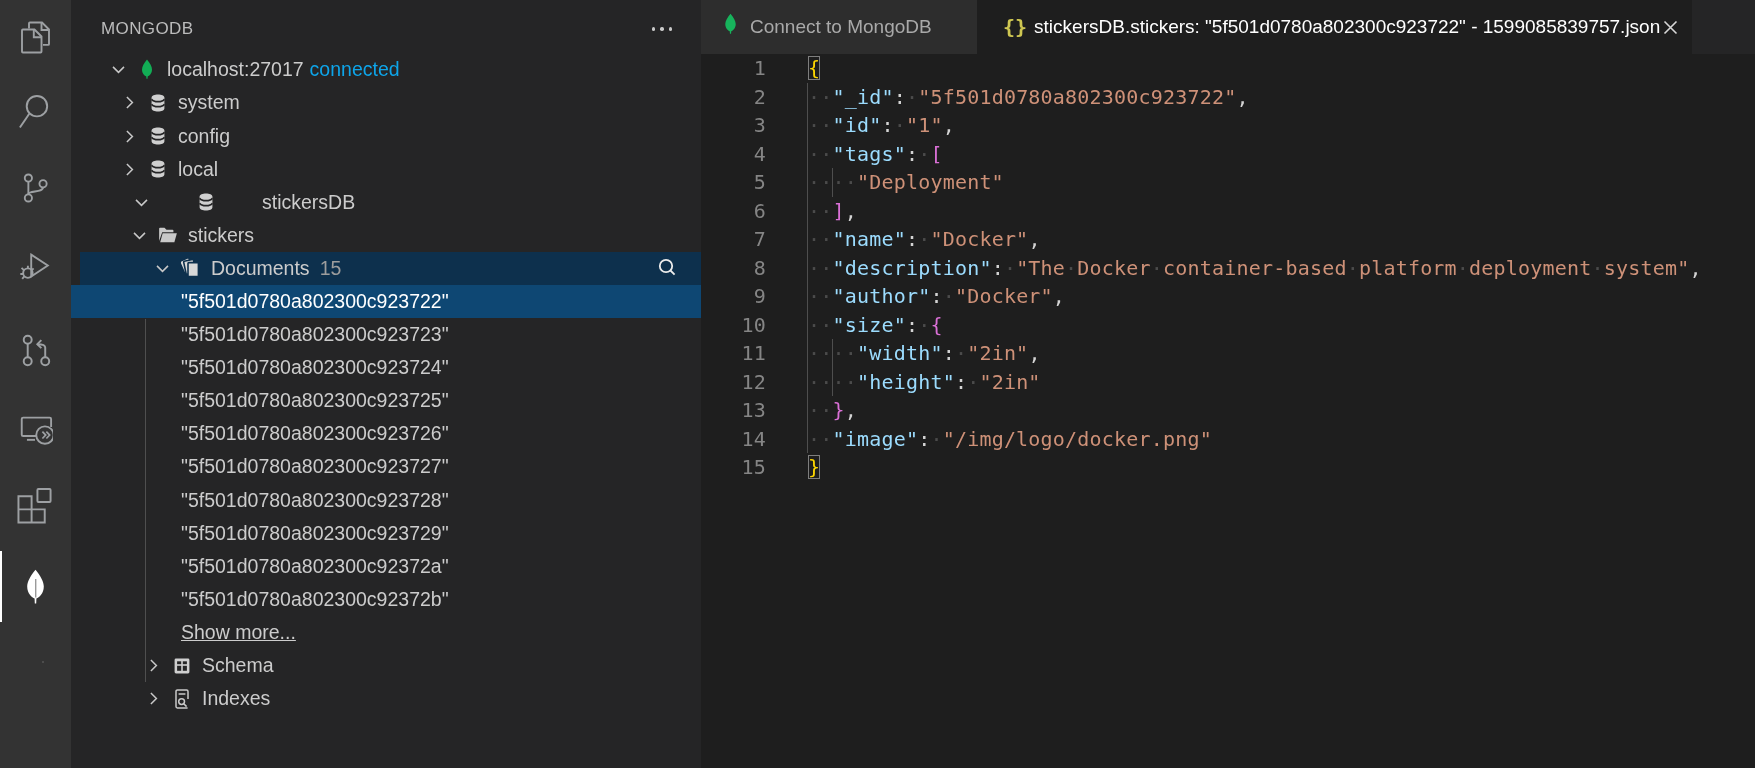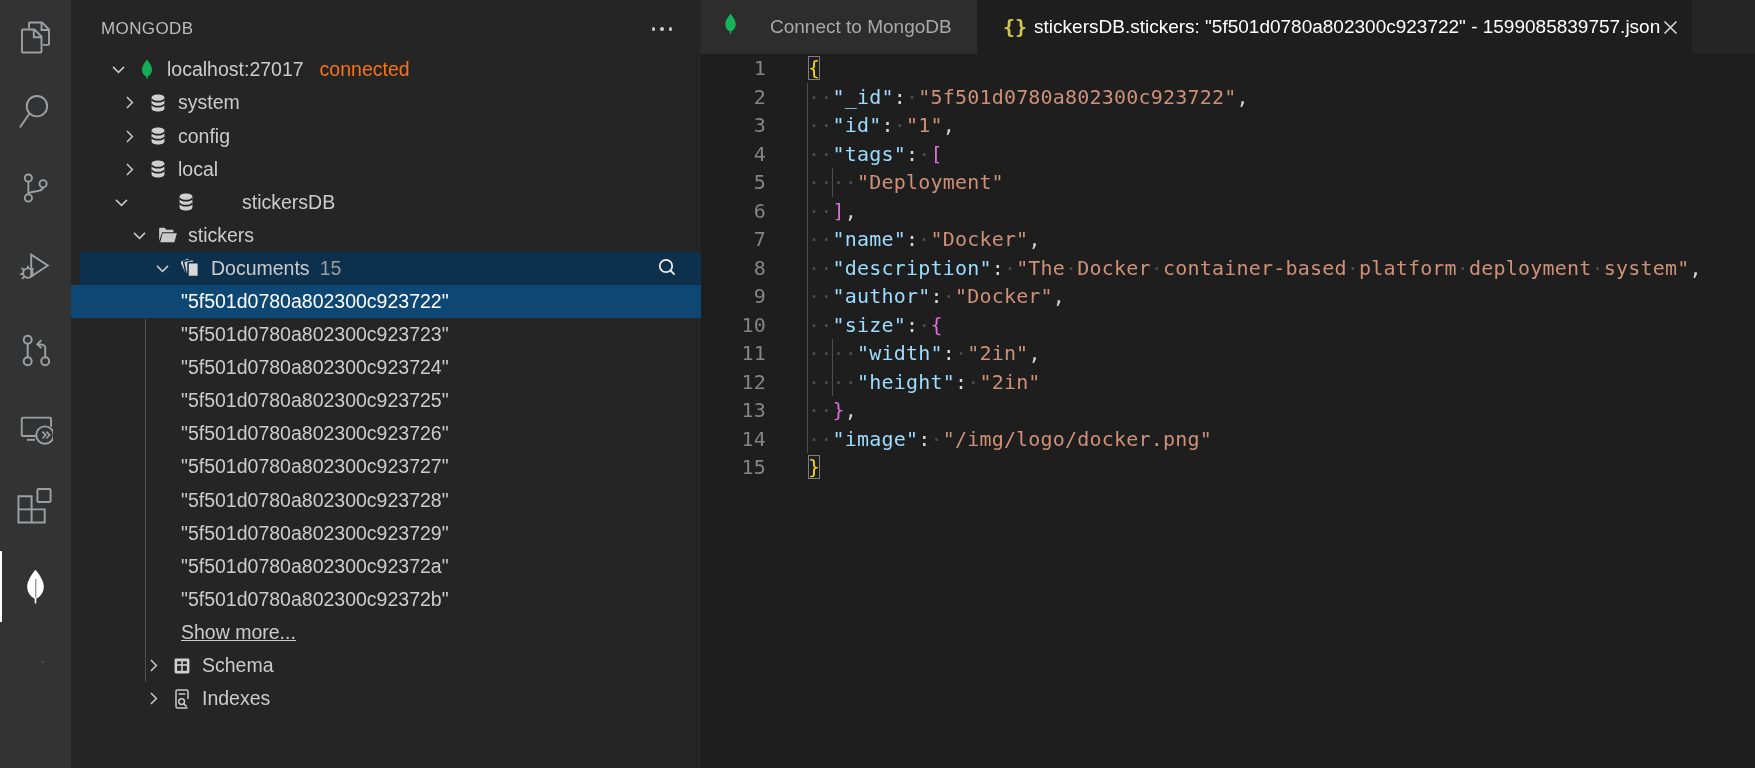--- a/index.html
+++ b/index.html
@@ -21,31 +21,31 @@
   #sidebar-more { position:absolute; left:581px; top:24px; width:28px; height:10px; display:flex; gap:5px; align-items:center; }
   #sidebar-more i { width:3.4px; height:3.4px; border-radius:50%; background:#c9c9c9; display:block; }
   #tree { position:absolute; left:0; top:53.3px; width:630px; }
   .trow { position:relative; height:33.1px; display:flex; align-items:center; font-size:19.5px; color:#cccccc; white-space:nowrap; }
   .trow.sel2 { background:var(--selection-secondary,#0d304d); }
   .trow.sel1 { background:var(--selection-primary,#0e4773); color:#ffffff; }
   .tchev { width:20px; height:20px; flex:none; display:flex; align-items:center; justify-content:center; }
   .ticon { width:20px; height:20px; flex:none; margin-left:9px; display:flex; align-items:center; justify-content:center; }
   .tlabel { margin-left:10px; }
   .tlabel.noicon { margin-left:7px; }
-  .tsuffix { margin-left:16px; color:#f97316; }
+  .tsuffix { margin-left:6px; color:#0ea5e9; }
   .tcount { margin-left:10px; color:#9d9d9d; }
   .taction { position:absolute; right:22px; top:50%; transform:translateY(-50%); width:24px; height:24px;
     display:flex; align-items:center; justify-content:center; }
   #tree-guide { position:absolute; left:74px; top:319px; width:1px; height:363px; background:#4f4f4f; }
 
   
   #editor { position:absolute; left:701px; top:0; width:1054px; height:768px; background:#1e1e1e; }
   #tabbar { position:absolute; left:0; top:0; width:1054px; height:54px; background:#252526; display:flex; }
   .tab { height:54px; display:flex; align-items:center; font-size:19px; flex:none; }
-  #tab-connect { width:276px; background:#2d2d2d; color:#a9a9a9; padding-left:22px;gap:20px; }
+  #tab-connect { width:276px; background:#2d2d2d; color:#a9a9a9; padding-left:22px; }
   #tab-connect .tab-icon { margin-right:12px; }
   #tab-json { width:715px; background:#1e1e1e; color:#ffffff; padding-left:26px; }
   #tab-json .tab-icon { margin-right:7px; font-family:"DejaVu Sans Mono", monospace; font-size:20px; font-weight:700; color:#cfc752; }
   #tab-json .tab-close { margin-left:auto; margin-right:13px; display:flex; }
 
   
   #gutter { position:absolute; left:0; top:54px; width:65px; font-family:"DejaVu Sans Mono", monospace;
     font-size:20px; line-height:28.5px; color:#858585; text-align:right; letter-spacing:0.2px; }
   #code { position:absolute; left:107px; top:54px; font-family:"DejaVu Sans Mono", monospace;
     font-size:20px; line-height:28.5px; color:#d4d4d4; letter-spacing:0.2px; white-space:pre; }
@@ -188,21 +188,21 @@
           </span>
           <span class="ticon">
             <svg width="18" height="20" viewBox="0 0 18 20">
     <path d="M2.6 4.6 C2.6 2.9 5.5 1.6 9 1.6 C12.5 1.6 15.4 2.9 15.4 4.6 L15.4 15.4 C15.4 17.1 12.5 18.4 9 18.4 C5.5 18.4 2.6 17.1 2.6 15.4 Z" fill="#cfcfcf"></path>
     <path d="M2.6 6.2 C3.6 7.8 6.1 8.6 9 8.6 C11.9 8.6 14.4 7.8 15.4 6.2" fill="none" stroke="#252526" stroke-width="1.7"></path>
     <path d="M2.6 11.2 C3.6 12.8 6.1 13.6 9 13.6 C11.9 13.6 14.4 12.8 15.4 11.2" fill="none" stroke="#252526" stroke-width="1.7"></path>
   </svg>
           </span>
           <span class="tlabel">local</span>
         </div>
-        <div class="trow" style="padding-left: 40px; gap: 36px;">
+        <div class="trow" style="padding-left: 60px; gap: 36px;">
           <span class="tchev">
             <svg width="17" height="17" viewBox="0 0 17 17">
               <polyline points="3,5.9 8.5,11.4 14,5.9" fill="none" stroke="#c8c8c8" stroke-width="1.5"></polyline>
             </svg>
           </span>
           <span class="ticon">
             <svg width="18" height="20" viewBox="0 0 18 20">
     <path d="M2.6 4.6 C2.6 2.9 5.5 1.6 9 1.6 C12.5 1.6 15.4 2.9 15.4 4.6 L15.4 15.4 C15.4 17.1 12.5 18.4 9 18.4 C5.5 18.4 2.6 17.1 2.6 15.4 Z" fill="#cfcfcf"></path>
     <path d="M2.6 6.2 C3.6 7.8 6.1 8.6 9 8.6 C11.9 8.6 14.4 7.8 15.4 6.2" fill="none" stroke="#252526" stroke-width="1.7"></path>
     <path d="M2.6 11.2 C3.6 12.8 6.1 13.6 9 13.6 C11.9 13.6 14.4 12.8 15.4 11.2" fill="none" stroke="#252526" stroke-width="1.7"></path>

